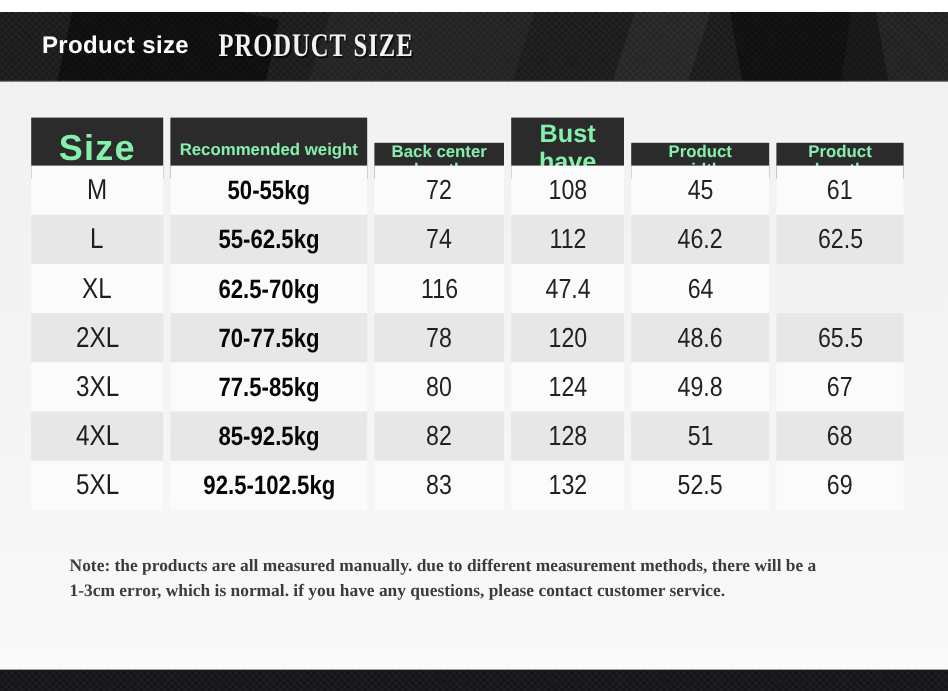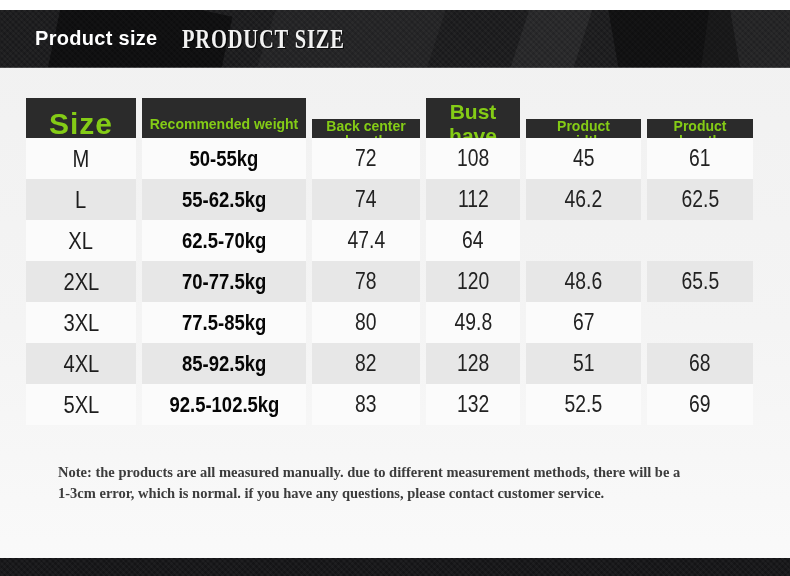--- a/index.html
+++ b/index.html
@@ -30,21 +30,21 @@
     font-family:"Liberation Serif",serif;font-weight:bold;font-size:25px;
     letter-spacing:1px;color:#f2f2f2;transform:scale(0.82,1.1);transform-origin:left center;
     text-shadow:1.5px 1.5px 0 rgba(0,0,0,0.65);
   }
   
   .size-table{--cols:110px 164px 108px 94px 115px 106px;margin:30px 0 0 26px;width:727px;}
   .grid-row{display:grid;grid-template-columns:var(--cols);column-gap:6px;}
   .head-row{height:40px;}
   .data-row{height:41px;}
   .th{
-    background:#2b2b2b;color:#84cc16;display:flex;align-items:center;justify-content:center;
+    background:#2b2b2b;color:#86efac;display:flex;align-items:center;justify-content:center;
     text-align:center;font-weight:bold;white-space:pre-line;
   }
   .th0{font-size:30px;letter-spacing:1px;}
   .th1{font-size:14px;}
   .th2,.th4,.th5{font-size:14px;line-height:15px;margin-top:21px;}
   .th3{font-size:21px;}
   .td{display:flex;align-items:center;justify-content:center;}
   .row-white .td{background:#fbfbfb;}
   .row-gray .td{background:#e7e7e7;}
   .cond{display:inline-block;transform:scaleX(0.84);white-space:nowrap;}
@@ -136,20 +136,23 @@
     </div>
 
     <div class="grid-row data-row row-white">
       <div class="td">
           <span class="cond size-val">XL</span>
         </div>
       <div class="td">
           <span class="cond weight-val">62.5-70kg</span>
         </div>
       <div class="td">
+          <span class="cond num-val">116</span>
+        </div>
+      <div class="td">
           <span class="cond num-val">47.4</span>
         </div>
       <div class="td">
           <span class="cond num-val">64</span>
         </div>
     </div>
 
     <div class="grid-row data-row row-gray">
       <div class="td">
           <span class="cond size-val">2XL</span>
@@ -173,20 +176,23 @@
 
     <div class="grid-row data-row row-white">
       <div class="td">
           <span class="cond size-val">3XL</span>
         </div>
       <div class="td">
           <span class="cond weight-val">77.5-85kg</span>
         </div>
       <div class="td">
           <span class="cond num-val">80</span>
+        </div>
+      <div class="td">
+          <span class="cond num-val">124</span>
         </div>
       <div class="td">
           <span class="cond num-val">49.8</span>
         </div>
       <div class="td">
           <span class="cond num-val">67</span>
         </div>
     </div>
 
     <div class="grid-row data-row row-gray">

